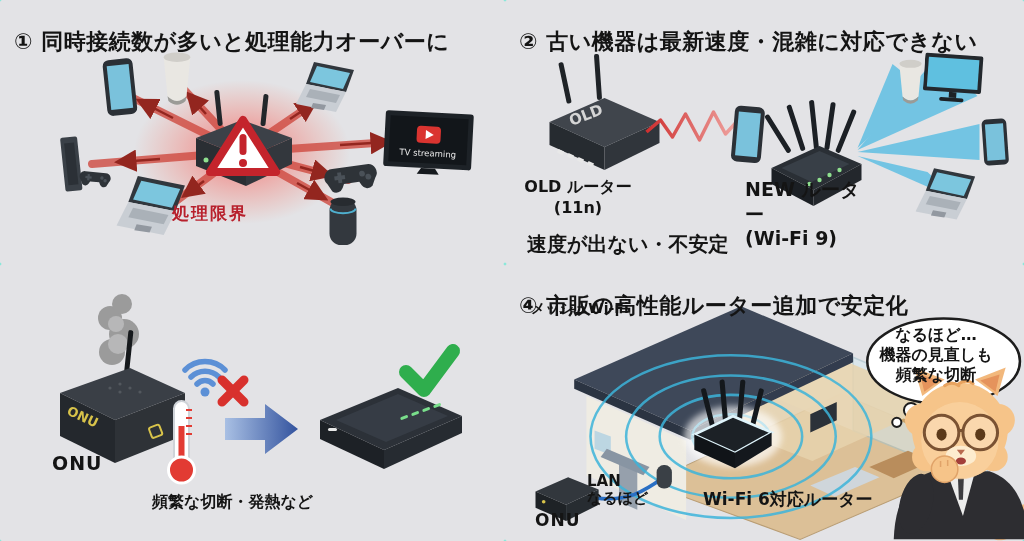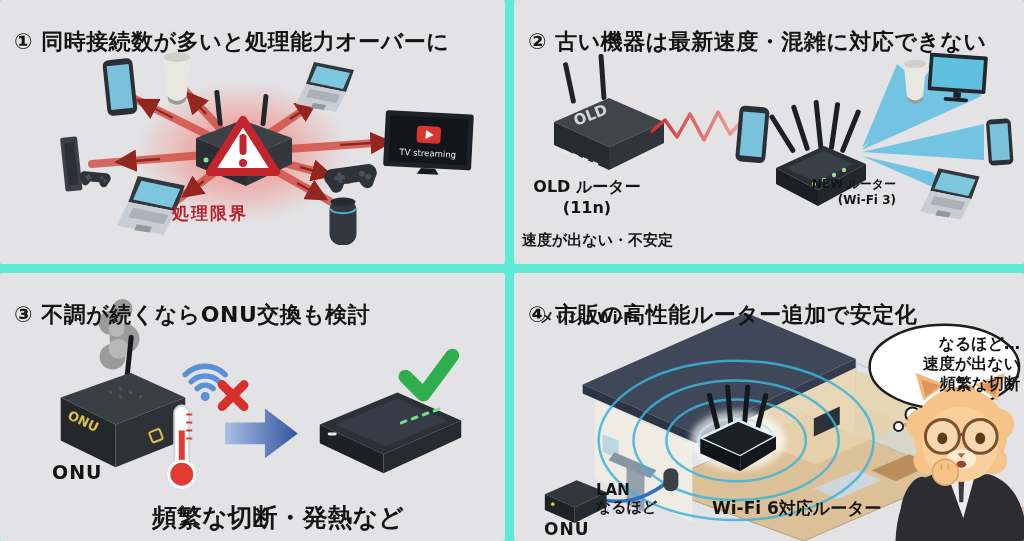--- a/index.html
+++ b/index.html
@@ -1,33 +1,33 @@
 <!DOCTYPE html>
 <html><head>
 <meta charset="utf-8">
 <style>
   html,body{margin:0;padding:0;}
   body{width:1024px;height:541px;background:#a9a9ac;font-family:"DejaVu Sans","Liberation Sans",sans-serif;}
-  .board{display:grid;width:1024px;height:541px;grid-template-columns:505px 1fr;grid-template-rows:264px 1fr;gap:9px;background:#5eead4;}
+  .board{display:grid;width:1024px;height:541px;grid-template-columns:505px 1fr;grid-template-rows:264px 1fr;background:#5eead4;}
   .panel{position:relative;background:#e3e3e6;overflow:hidden;border-radius:2px;}
   .title{position:absolute;top:9px;left:14px;font-size:22px;font-weight:800;color:#141414;letter-spacing:.5px;white-space:nowrap;z-index:5;}
   .art{position:absolute;inset:0;width:100%;height:100%;z-index:1;}
   .lbl{position:absolute;color:#141414;font-weight:800;z-index:4;white-space:nowrap;}
   .p1-limit{left:172px;top:202px;font-size:17px;color:#b8202c;letter-spacing:2px;}
   .p2-old-name{left:6px;top:177px;width:134px;text-align:center;font-size:16px;line-height:1.3;white-space:normal;}
-  .p2-old-cap{left:8px;top:231px;font-size:15px;}
-  .p2-new-name{left:256px;top:177px;width:126px;text-align:right;font-size:12px;line-height:1.3;white-space:normal;}
+  .p2-old-cap{left:22px;top:231px;font-size:20px;}
+  .p2-new-name{left:240px;top:177px;width:126px;text-align:left;font-size:19px;line-height:1.3;white-space:normal;}
   .p2-new-cap{left:322px;top:231px;font-size:20px;}
   .p3-onu{left:52px;top:188px;font-size:19px;letter-spacing:1px;}
-  .p3-cap{left:152px;top:228px;font-size:25px;}
+  .p3-cap{left:152px;top:228px;font-size:16px;}
   .p4-mesh{left:26px;top:36px;font-size:14px;}
   .p4-onu{left:30px;top:246px;font-size:17px;letter-spacing:1px;}
   .p4-lan{left:82px;top:209px;width:72px;text-align:left;font-size:15px;line-height:1.15;white-space:normal;}
   .p4-router{left:198px;top:224px;font-size:17px;text-align:right;}
-  .p4-thought{left:356px;top:61px;width:150px;text-align:right;font-size:16px;line-height:1.25;z-index:6;white-space:normal;}
+  .p4-thought{left:356px;top:61px;width:150px;text-align:center;font-size:16px;line-height:1.25;z-index:6;white-space:normal;}
 </style>
 </head>
 <body>
 
 <svg width="0" height="0" style="position:absolute" aria-hidden="true">
   <defs>
     <symbol id="sym-phone" viewBox="0 0 34 58">
       <rect x="2" y="1" width="30" height="56" rx="6" fill="#2b3036"></rect>
       <rect x="6" y="7" width="22" height="44" fill="#7ac2dc"></rect>
     </symbol>
@@ -195,26 +195,25 @@
       <use href="#sym-phone" width="28" height="50" transform="translate(470,118) rotate(-4)"></use>
       <use href="#sym-laptop" width="74" height="58" transform="translate(406,168)"></use>
     </svg>
     <div class="lbl p2-old-name">
       <div>OLD ルーター</div>
       <div>(11n)</div>
     </div>
     <div class="lbl p2-old-cap">速度が出ない・不安定</div>
     <div class="lbl p2-new-name">
       <div>NEW ルーター</div>
-      <div>(Wi-Fi 3)</div>
+      <div>(Wi-Fi 9)</div>
     </div>
   </section>
 
   <section class="panel">
-    <h2 class="title">③ 不調が続くならONU交換も検討</h2>
     <svg class="art" viewBox="0 0 505 269">
       <defs>
         <linearGradient id="arrowG" x1="0" y1="0" x2="1" y2="0">
           <stop offset="0" stop-color="#a9c0e4"></stop>
             <stop offset="1" stop-color="#33539e"></stop>
         </linearGradient>
       </defs>
 
       <g fill="#8f8f8f" opacity=".85">
         <circle cx="112" cy="84" r="13"></circle>
@@ -380,18 +379,18 @@
     </svg>
     <div class="lbl p4-mesh">メッシュWi-Fi</div>
     <div class="lbl p4-onu">ONU</div>
     <div class="lbl p4-lan">
       <div>LAN</div>
       <div>なるほど</div>
     </div>
     <div class="lbl p4-router">Wi-Fi 6対応ルーター</div>
     <div class="lbl p4-thought">
       <div>なるほど…</div>
-      <div>速度が出ない</div>
+      <div>機器の見直しも</div>
       <div>頻繁な切断</div>
     </div>
   </section>
 
 </div>
 
 </body></html>

